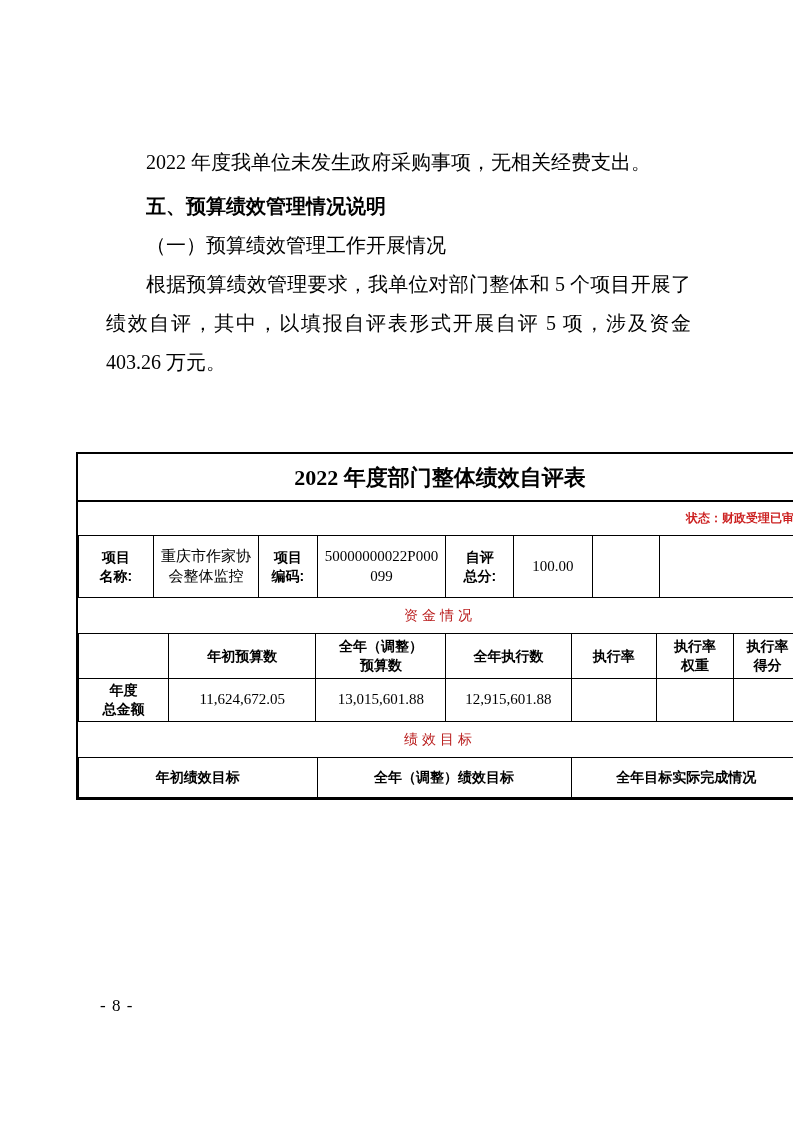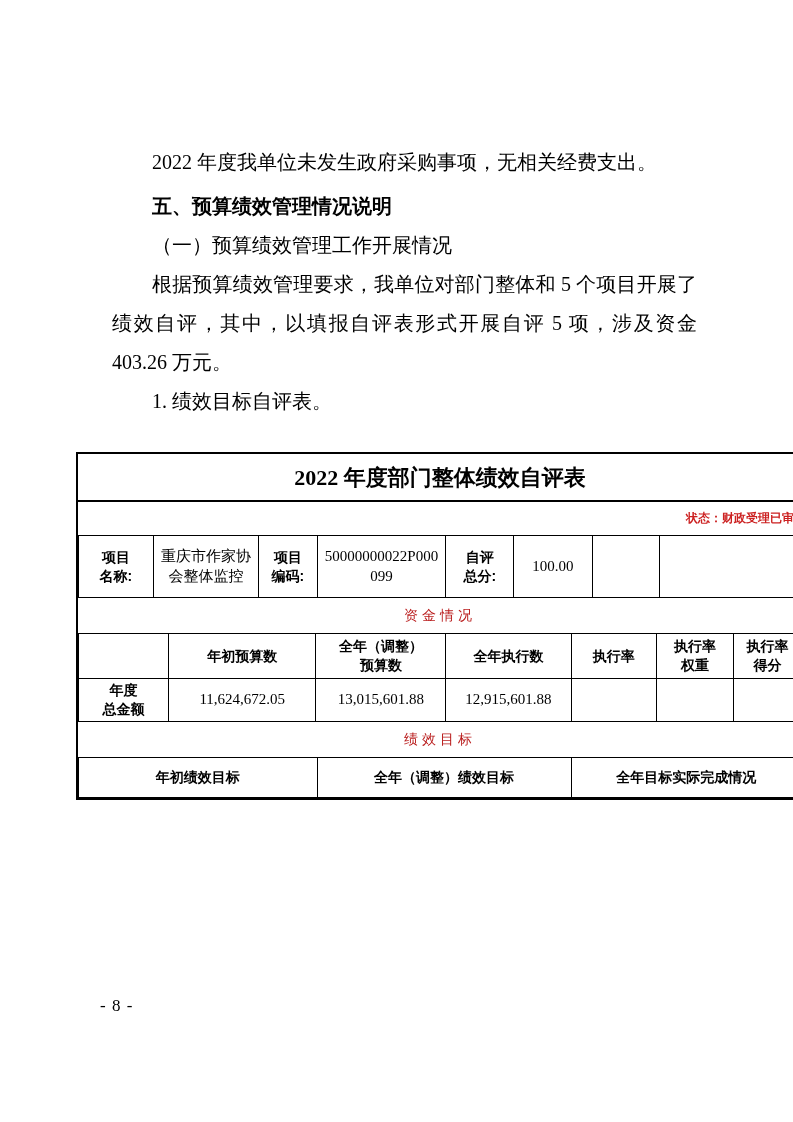--- a/index.html
+++ b/index.html
@@ -8,21 +8,21 @@
     position:relative;
     width:793px; height:1122px;
     margin:0 auto;
     background:#ffffff;
     font-family:"Liberation Serif", serif;
     color:#000;
     overflow:hidden;
   }
   .body-text {
     position:absolute;
-    top:143px; left:112px; width:585px;
+    top:143px; left:106px; width:585px;
     font-size:20px; line-height:39px;
   }
   .para { margin:0; font-weight:normal; }
   .indent { text-indent:40px; }
   .justify { text-align:justify; }
   .para-first { margin-bottom:4px; }
   .heading {
     font-family:"Liberation Sans", sans-serif;
     font-size:20px; font-weight:bold;
     line-height:40px; text-indent:40px;
@@ -89,21 +89,20 @@
 </head>
 <body>
 
 <div class="page">
 
   <div class="body-text">
     <p class="para indent para-first">2022 年度我单位未发生政府采购事项，无相关经费支出。</p>
     <h2 class="heading">五、预算绩效管理情况说明</h2>
     <p class="para indent">（一）预算绩效管理工作开展情况</p>
     <p class="para indent justify">根据预算绩效管理要求，我单位对部门整体和 5 个项目开展了绩效自评，其中，以填报自评表形式开展自评 5 项，涉及资金 403.26 万元。</p>
-    <p class="para indent">1. 绩效目标自评表。</p>
   </div>
 
   <div class="eval-table">
 
     <div class="t-title">2022 年度部门整体绩效自评表</div>
 
     <div class="t-status">
       <span>状态：财政受理已审</span>
     </div>
 

